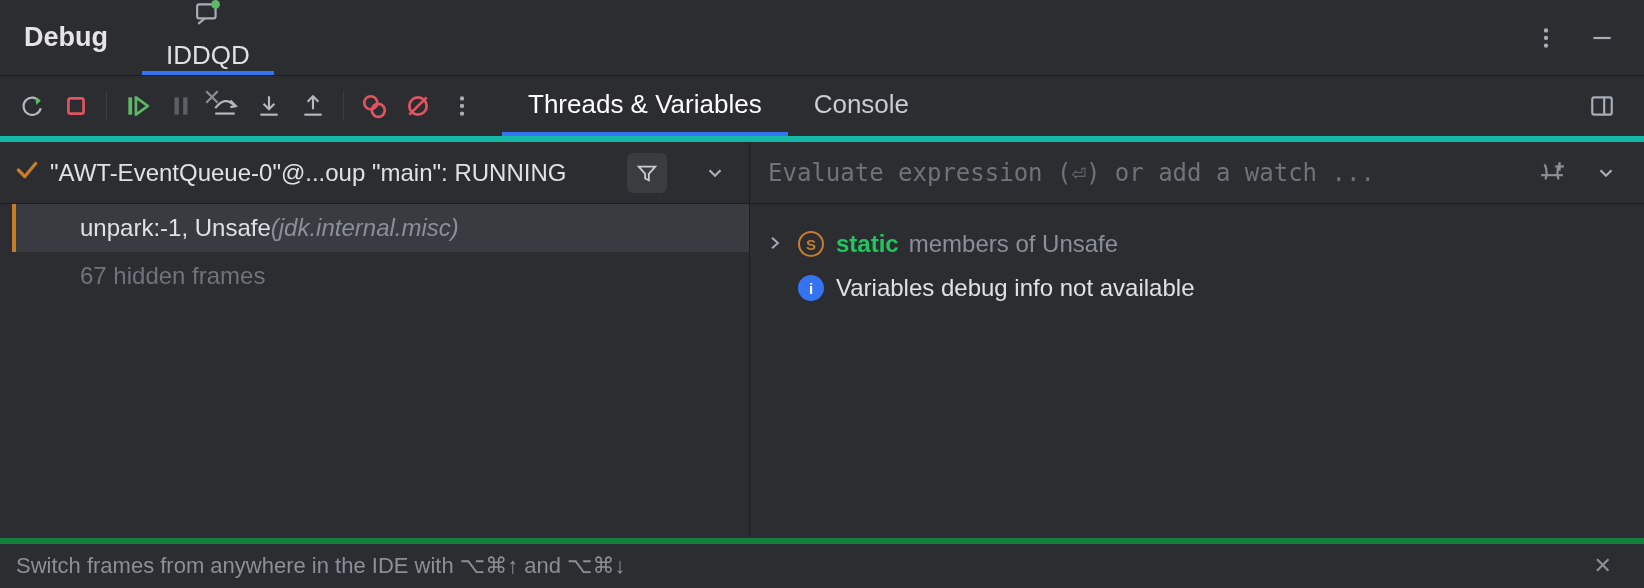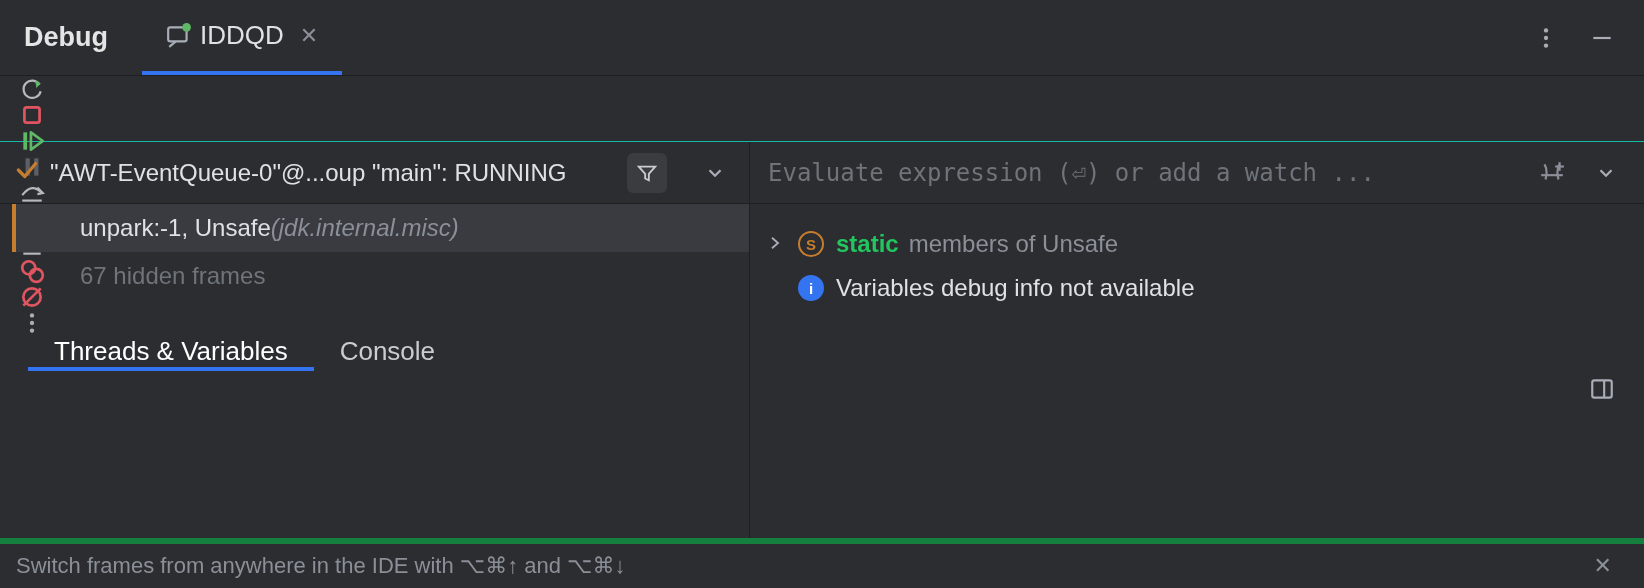--- a/index.html
+++ b/index.html
@@ -23,26 +23,27 @@
   }
   .debug-title {
     font-weight: 600;
     font-size: 27px;
     padding: 0 14px;
     color: #e5e5e5;
   }
   .run-tab {
     display: flex;
     align-items: center;
-    gap: 8px;
+    gap: 14px;
     height: 100%;
     padding: 0 24px;
     border-bottom: 4px solid #3574f0;
     margin-left: 20px;
     cursor: pointer;
+    flex-direction: column;
   }
   .run-tab .close-x {
     color: #8a8f98;
     margin-left: 8px;
     font-size: 22px;
   }
   .run-icon-wrap {
     position: relative;
     width: 26px; height: 26px;
   }
@@ -59,24 +60,24 @@
     justify-content: center;
     width: 36px; height: 36px;
     color: #a8adb8;
     cursor: pointer;
   }
   .icon-btn svg { width: 26px; height: 26px; }
 
   
   .toolbar {
     display: flex;
+    align-items: center;
     height: 66px;
     padding: 0 10px;
-    border-bottom: 1px solid #14b8a6;
-    flex-direction: column;
+    border-bottom: 6px solid #14b8a6;
   }
   .tool-btn {
     display: inline-flex; align-items: center; justify-content: center;
     width: 44px; height: 44px;
     color: #b4b8bf; cursor: pointer;
     border-radius: 4px;
   }
   .tool-btn svg { width: 26px; height: 26px; }
   .tool-sep { width: 1px; height: 30px; background: #3a3c40; margin: 0 8px; }
   .sub-tabs {

